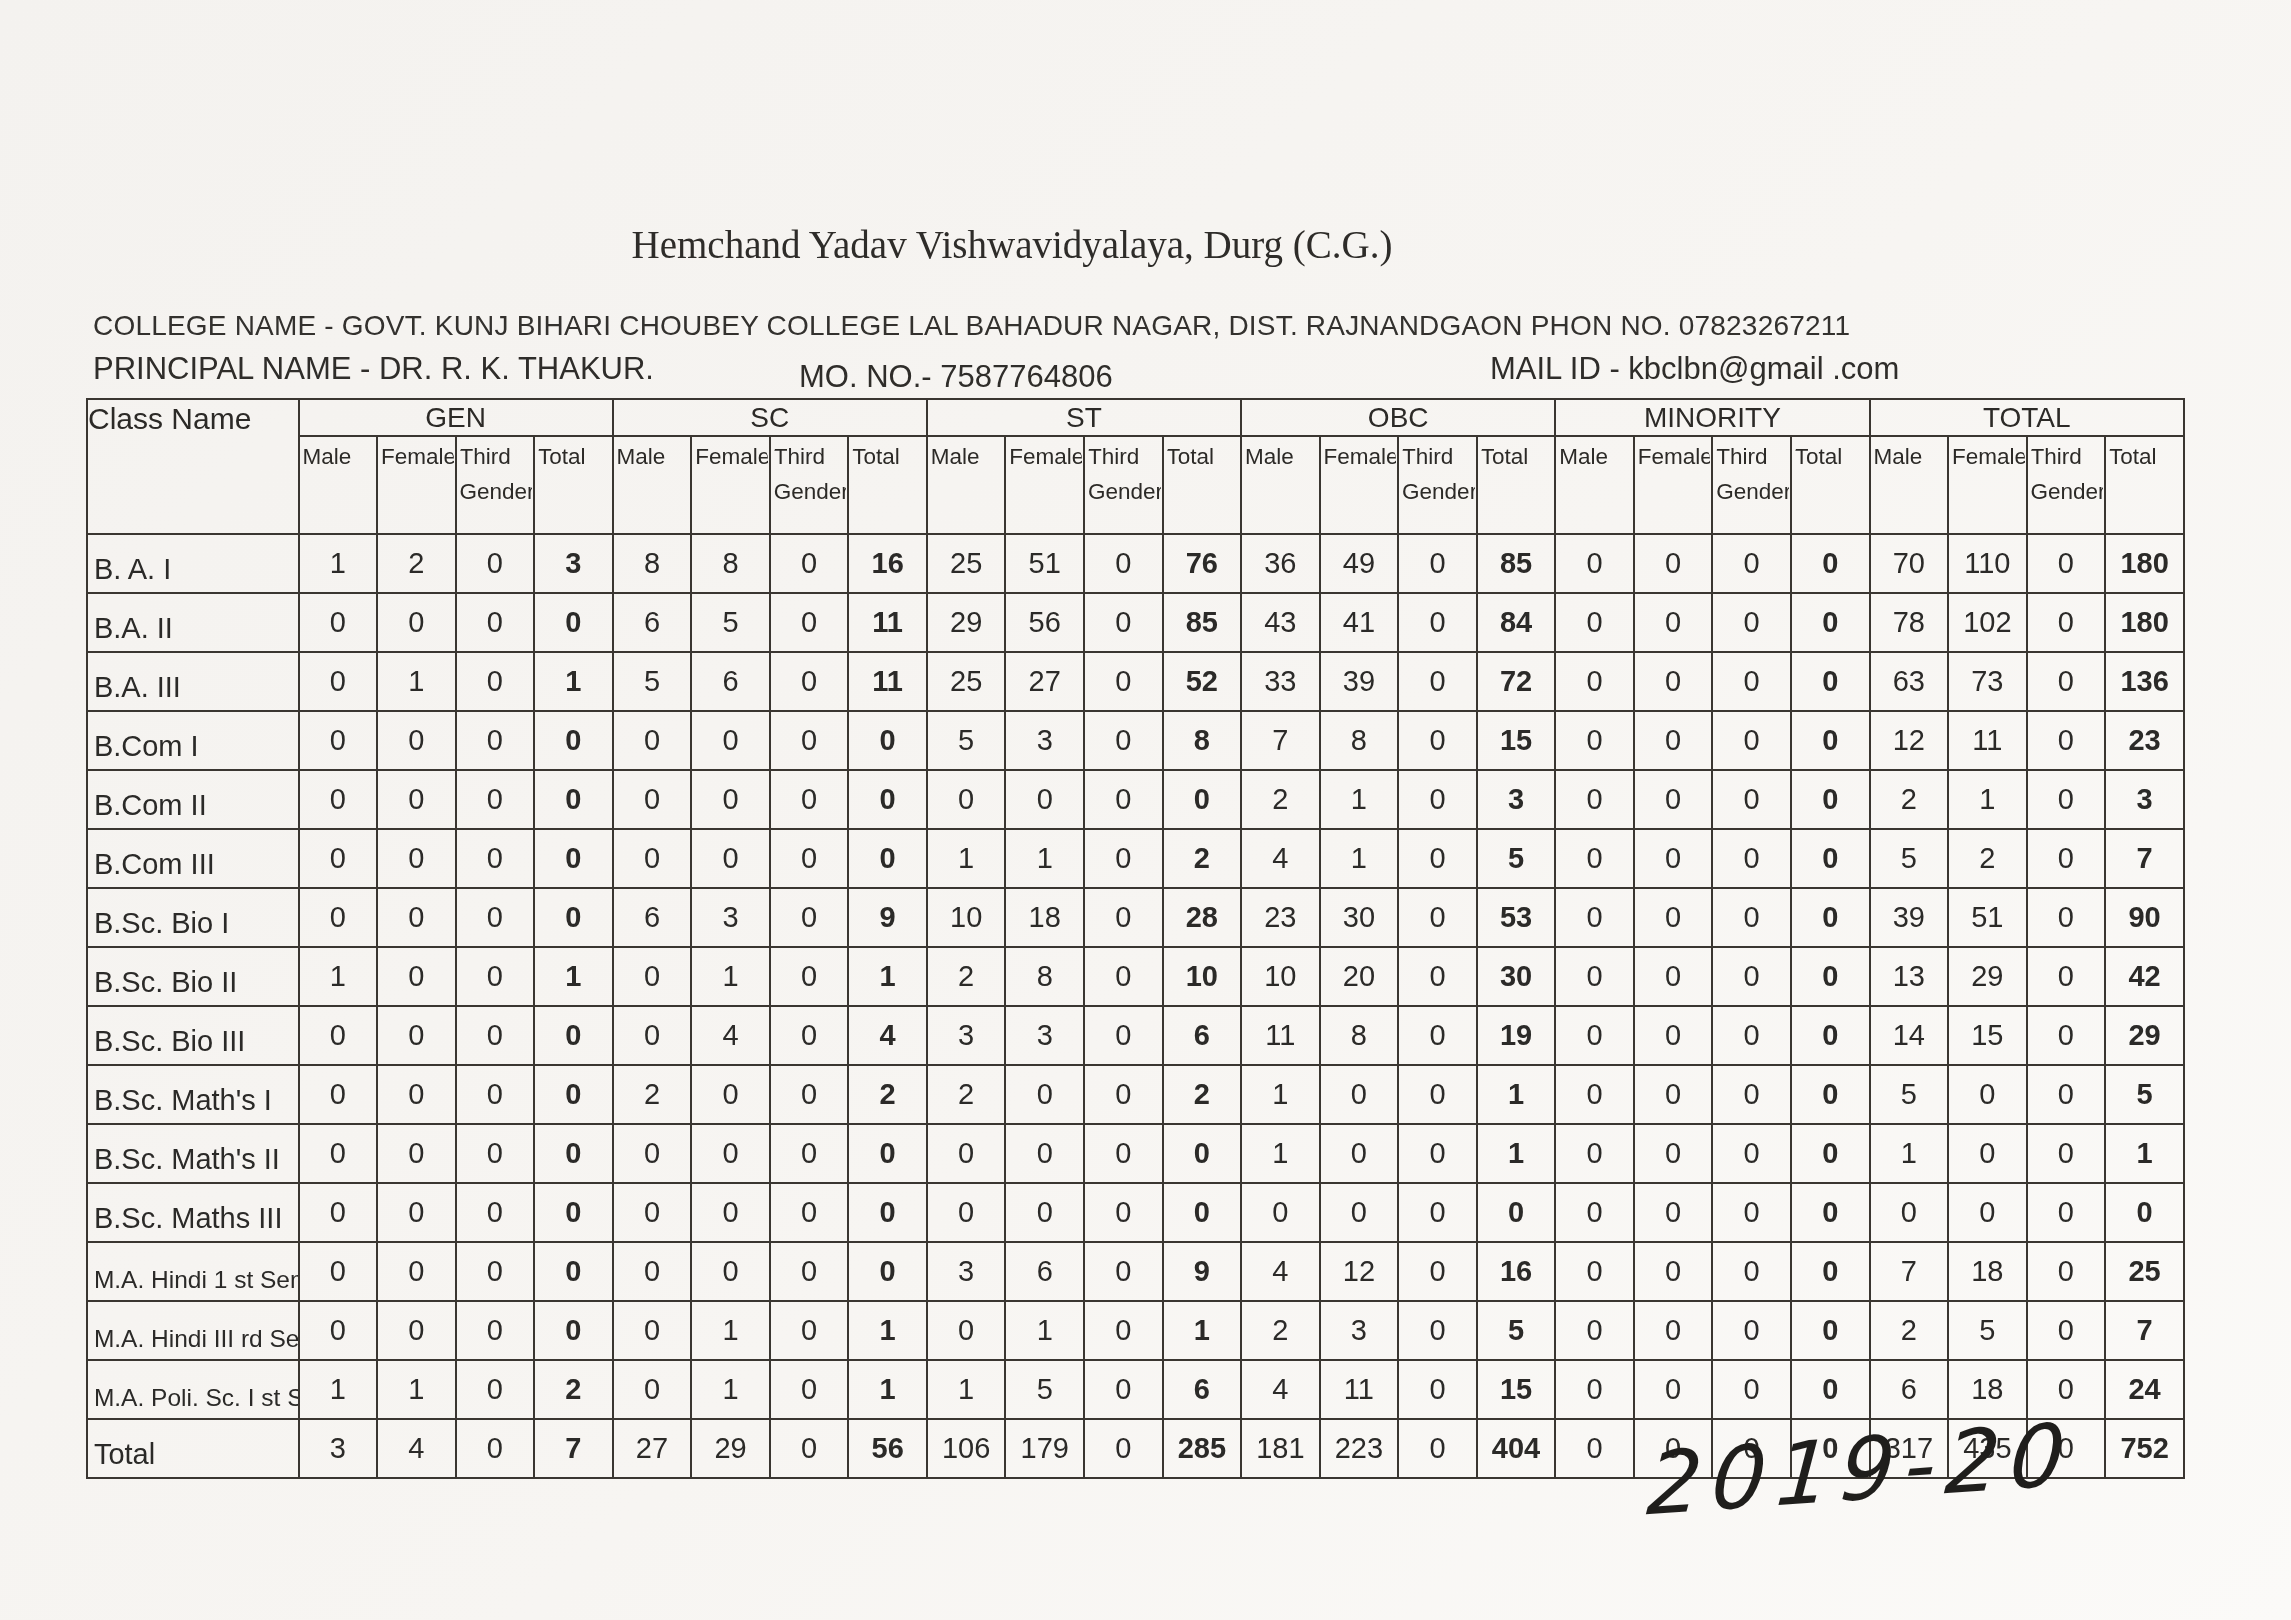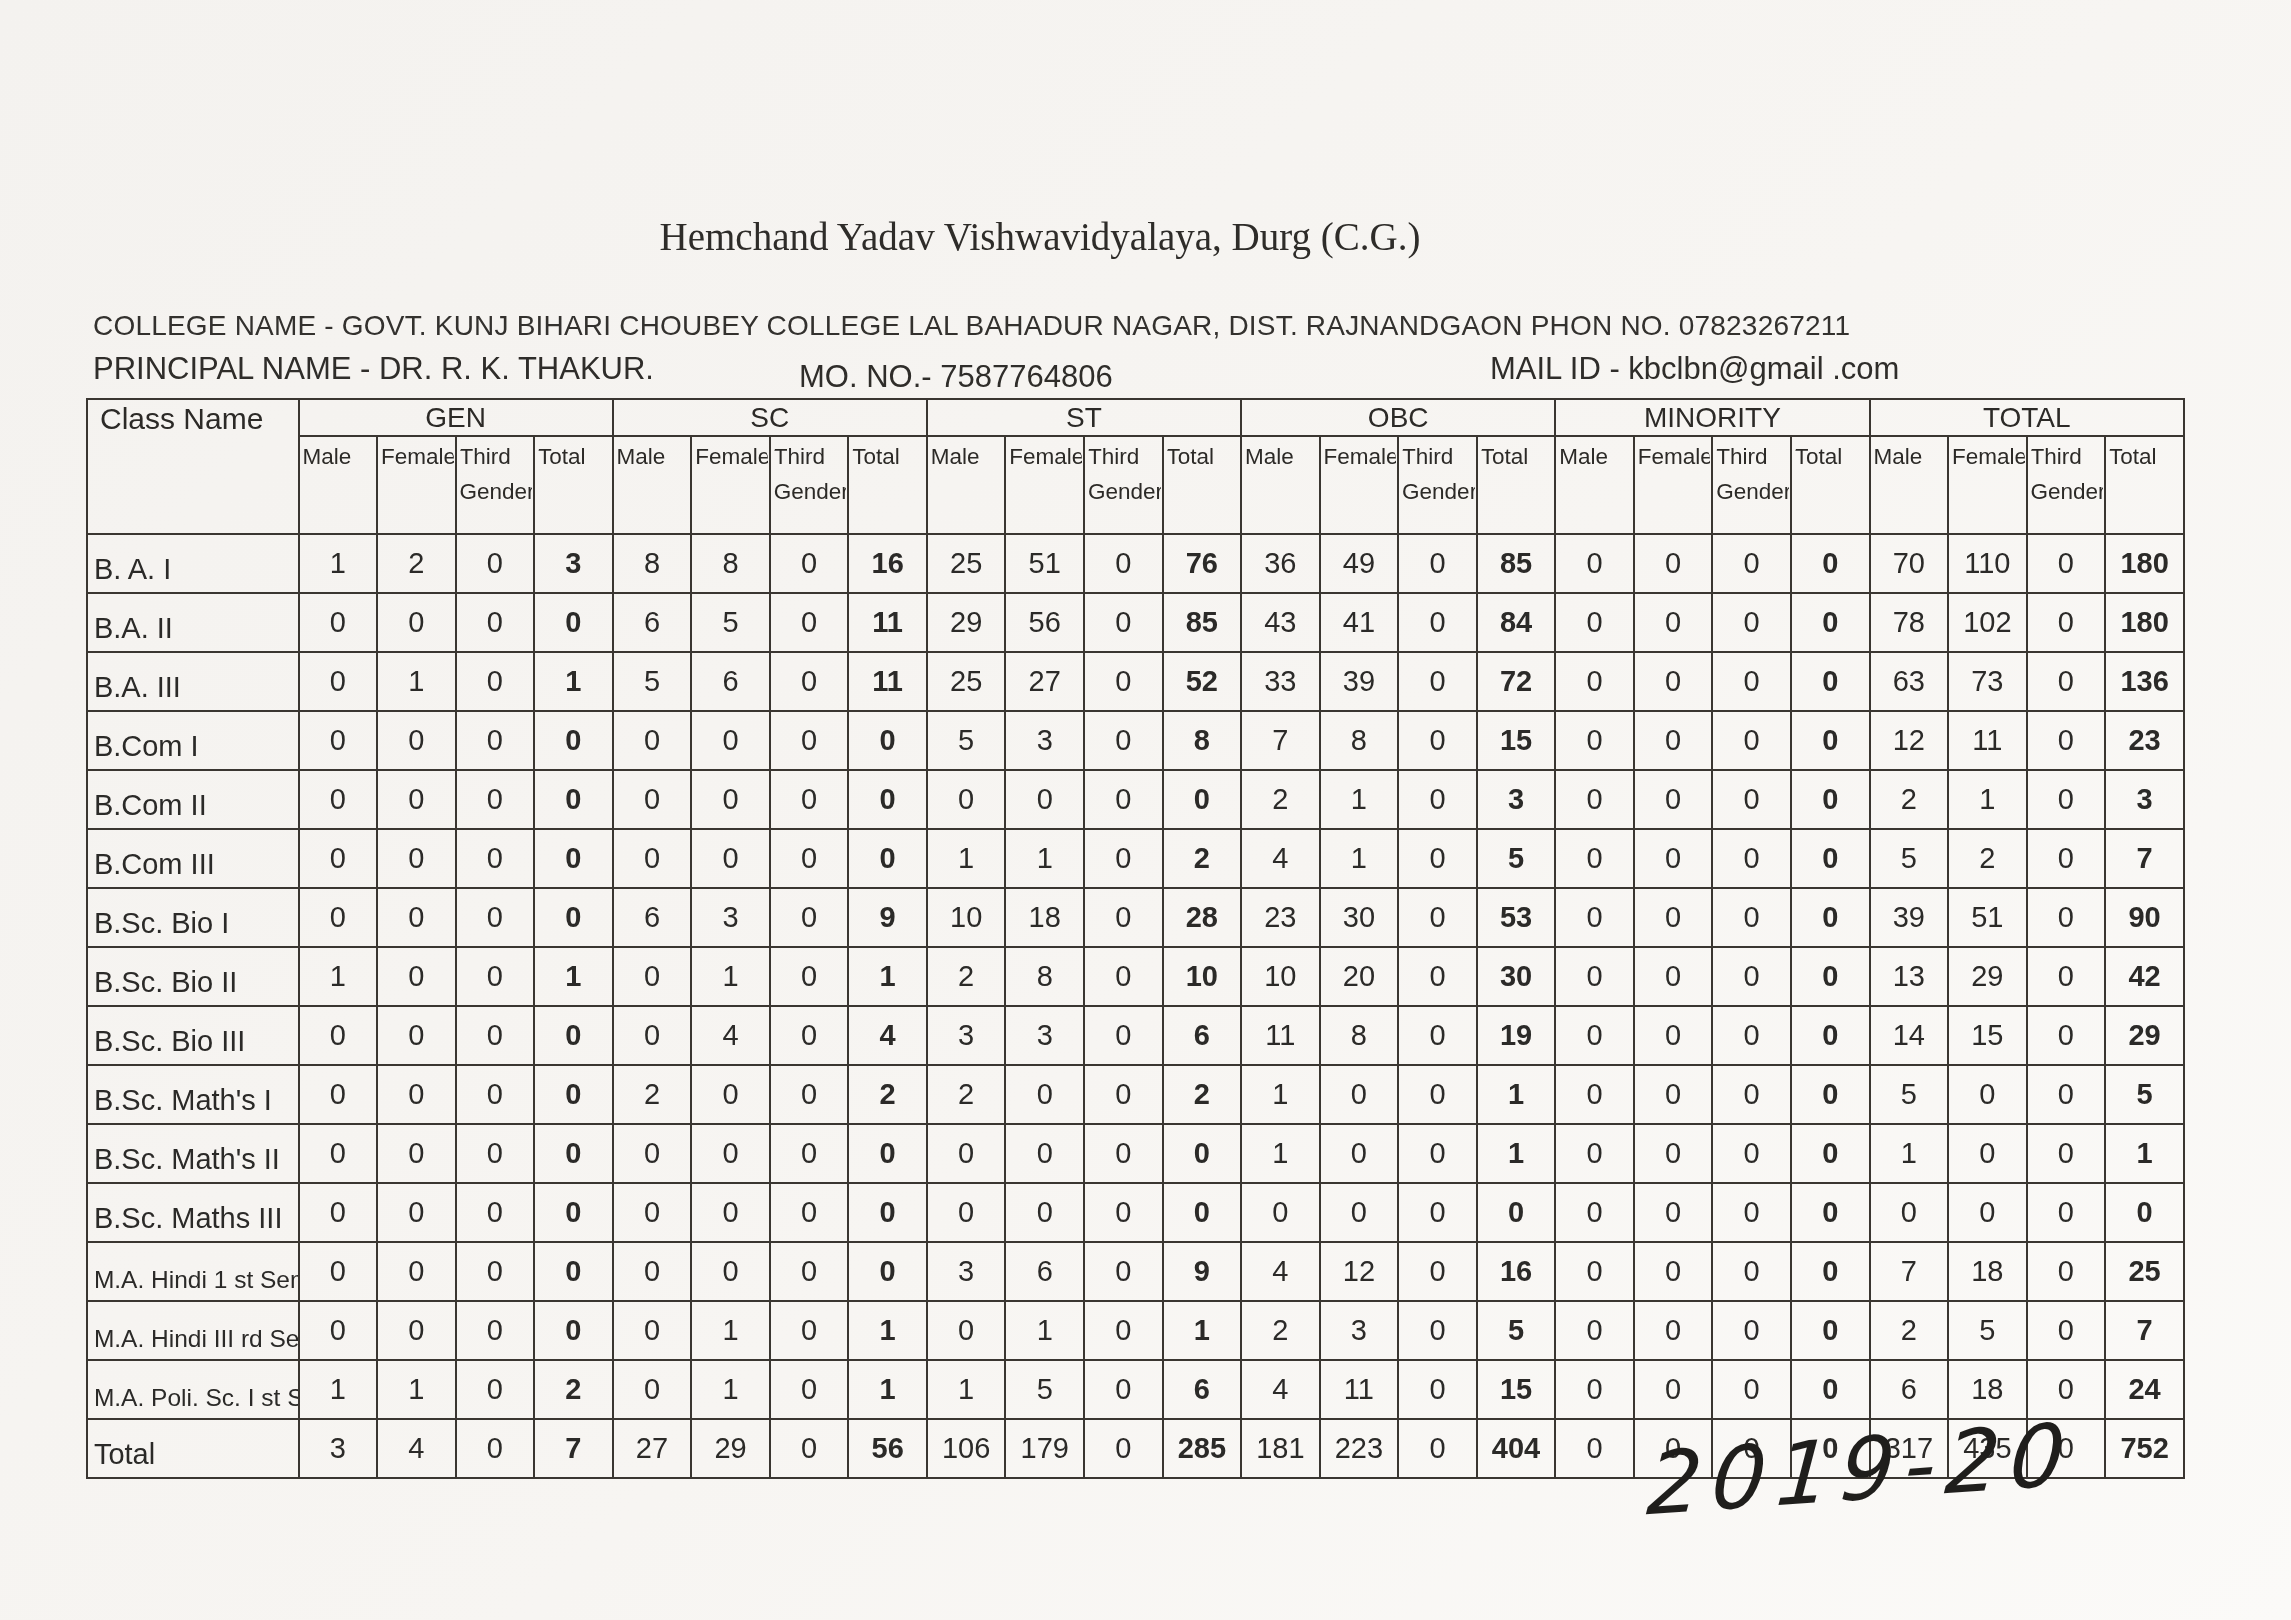--- a/index.html
+++ b/index.html
@@ -5,24 +5,24 @@
   html,body { margin:0; padding:0; background:#d8d6d2; }
   .page {
     position:relative;
     width:2292px; height:1620px;
     background:linear-gradient(135deg,#f4f2ef 0%,#f7f5f2 55%,#fbfaf8 100%);
     overflow:hidden;
     font-family:"Liberation Sans", sans-serif;
     color:#2b2a28;
   }
   .doc-title {
-    position:absolute; top:214px; left:0; width:2024px;
+    position:absolute; top:222px; left:0; width:2024px;
     text-align:center;
     font-family:"Liberation Serif", serif;
-    font-size:39px; font-weight:500; color:#2e2c29;margin-left:28px;
+    font-size:39px; font-weight:500; color:#2e2c29;
   }
   .format-label {
     position:absolute; top:261px; left:0; width:2292px;
     text-align:center;
     font-family:"Liberation Serif", serif;
     font-size:36px; color:#2e2c29;
   }
   .college-line {
     position:absolute; top:310px; left:93px;
     font-size:28px; letter-spacing:0.2px; color:#33312e;
@@ -44,21 +44,21 @@
     overflow:hidden;
   }
   .col-class { width:210px; }
   .col-num { width:78px; }
 
   tr.group-row th {
     height:35px; font-size:28px; font-weight:400;
     text-align:center; vertical-align:middle; color:#2c2a27;
   }
   tr.group-row th.class-head {
-    text-align:left; vertical-align:top; font-size:30px; padding:2px 12px;
+    text-align:left; vertical-align:top; font-size:30px; padding:2px 0;
   }
   tr.sub-row th {
     height:90px; font-size:22.5px; font-weight:400;
     text-align:left; vertical-align:top; padding:2.9px 2.9px;
     line-height:1.55; color:#2c2a27; word-spacing:100vw;border-radius:24px;
   }
   tbody td {
     height:51px; font-size:29px; text-align:center; vertical-align:middle;
     color:#2b2a28;
   }

